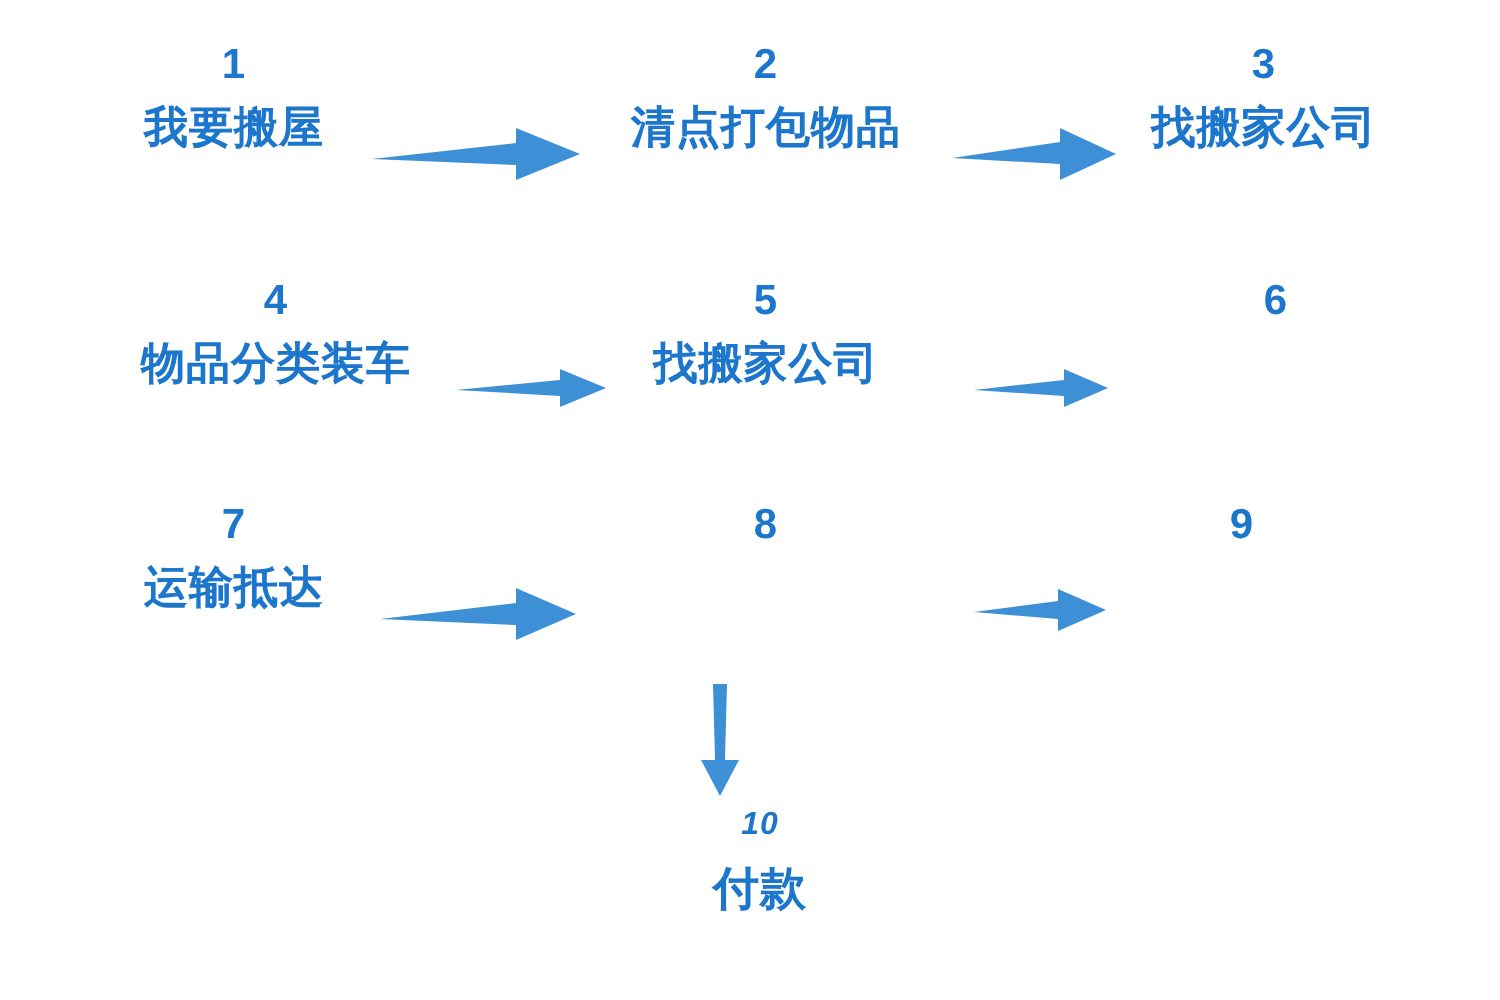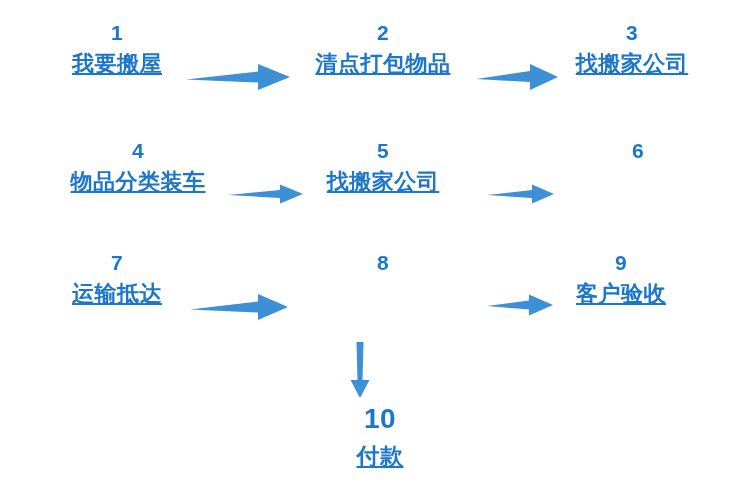--- a/index.html
+++ b/index.html
@@ -39,24 +39,24 @@
     line-height: 1;
     letter-spacing: 0.5px;
   }
   .node .label {
     margin-top: 9px;
     font-size: 22px;
     font-weight: bold;
     color: #1c76cc;
     line-height: 1.05;
     letter-spacing: 0.5px;
-    text-decoration: underline;
   }
   .node.big .num {
-    font-size: 28px;
+    font-size: 16px;
+    font-style: italic;
   }
   .node.big .label {
     font-size: 23px;
     margin-top: 11px;
   }
 
   
   .arrow {
     position: absolute;
   }
@@ -139,21 +139,20 @@
   </div>
 
   <div class="arrow" style="left:487px; top:292px;">
     <svg width="66" height="26" viewBox="0 0 66 26" aria-hidden="true">
       <path d="M0 14 L42 8.5 L42 2.5 L66 13 L42 23.5 L42 17.5 Z" fill="#3d8fd6"></path>
     </svg>
   </div>
 
   <div class="node" style="left:562px; top:252px; width:118px;">
     <span class="num">9</span>
-    <span class="label">客户验收</span>
   </div>
 
   <div class="arrow" style="left:344px; top:342px;">
     <svg width="32" height="56" viewBox="0 0 32 56" aria-hidden="true">
       <path d="M12.5 0 L19.5 0 L18.5 38 L25.5 38 L16 56 L6.5 38 L13.5 38 Z" fill="#3d8fd6"></path>
     </svg>
   </div>
 
   <div class="node big" style="left:305px; top:405px; width:150px;">
     <span class="num">10</span>

